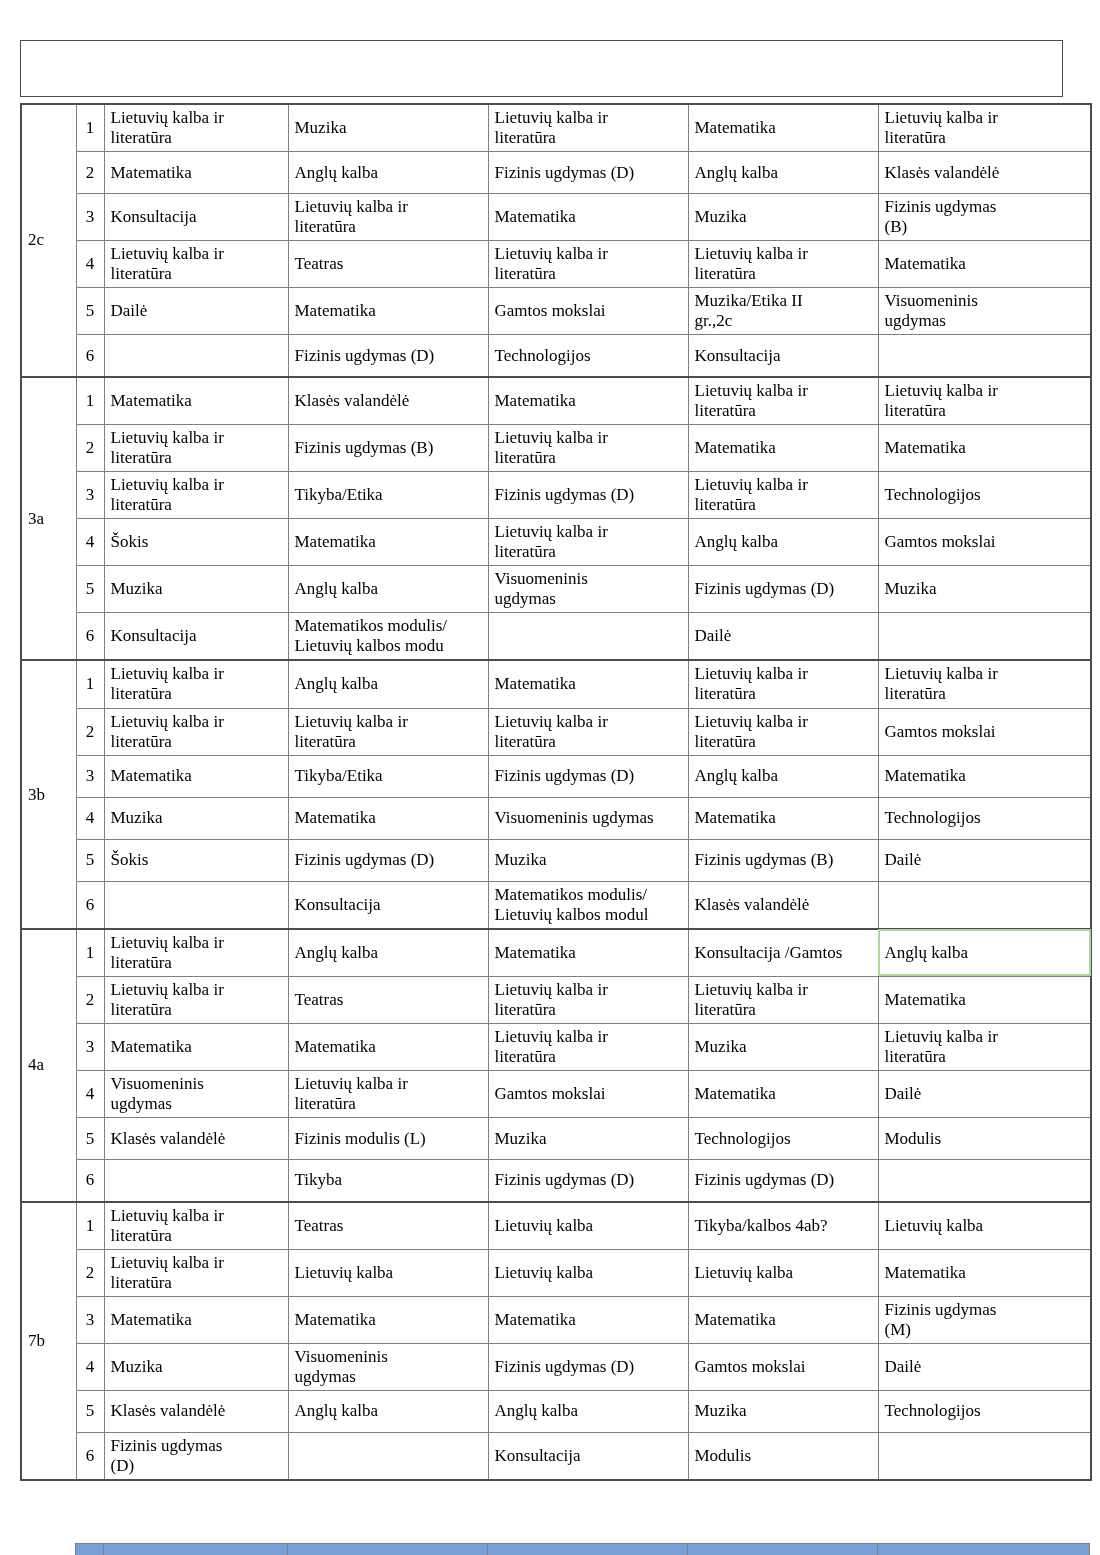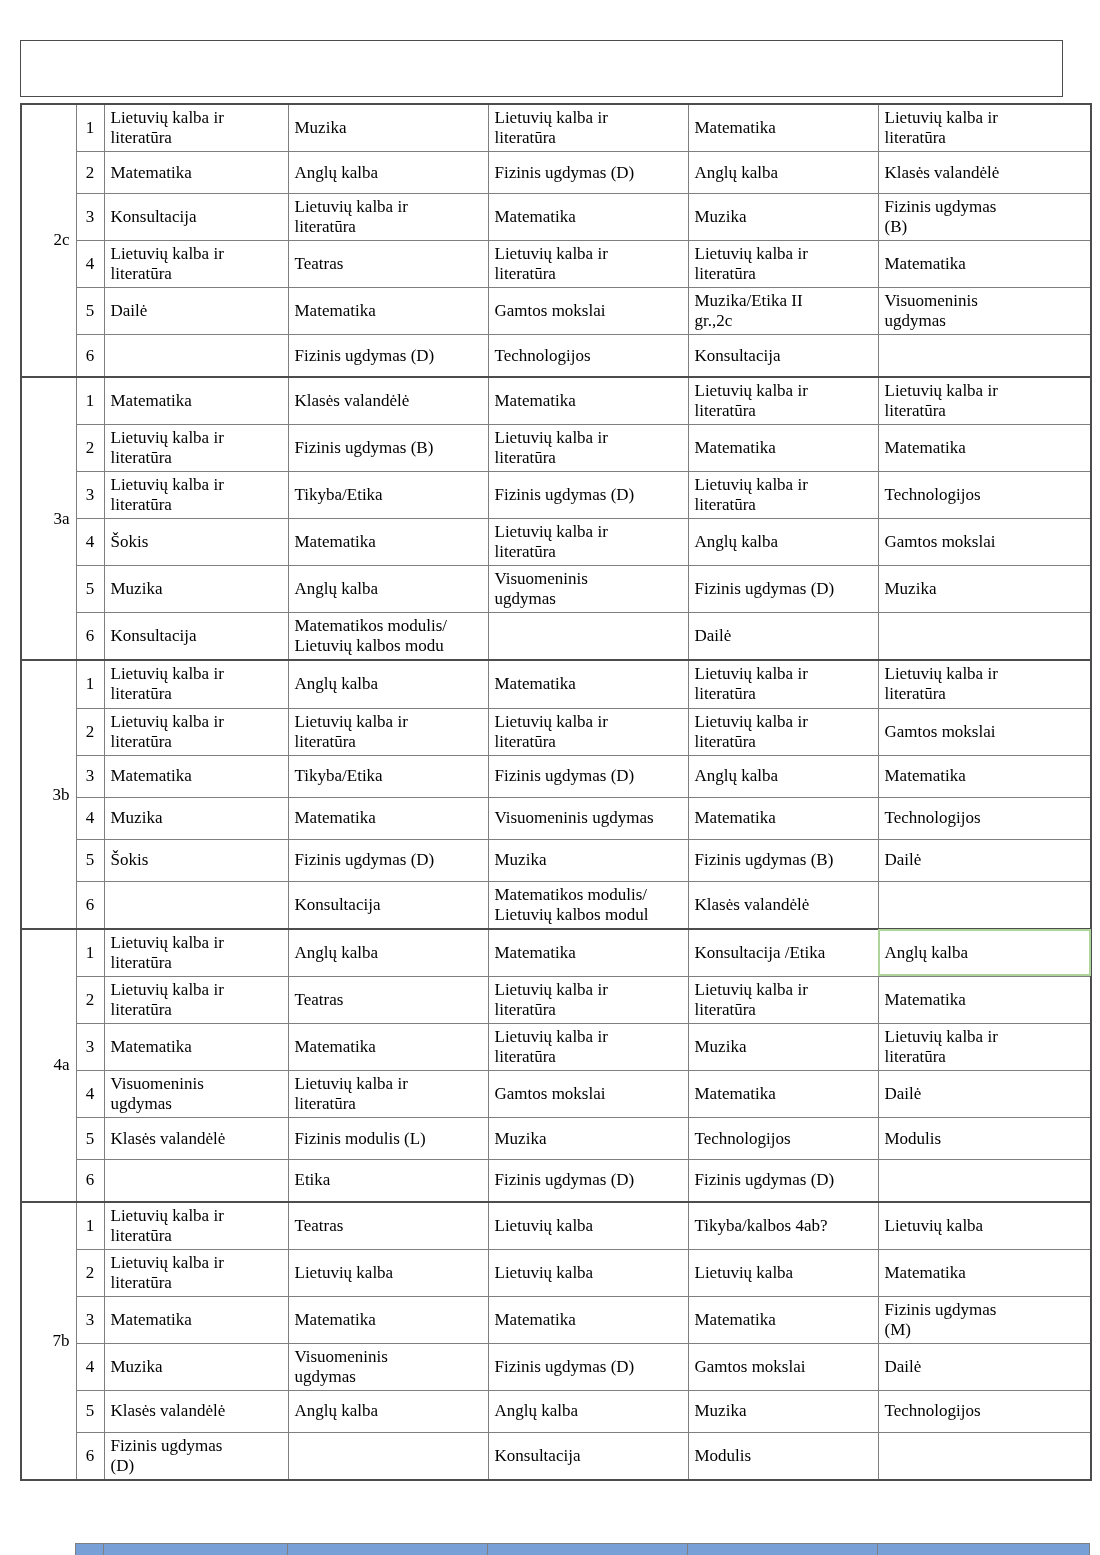--- a/index.html
+++ b/index.html
@@ -24,21 +24,21 @@
     border-collapse:collapse;table-layout:fixed;
     border:2px solid var(--outer);
   }
   table.timetable td{
     border:1px solid var(--grid);
     font-size:17px;line-height:1.18;
     padding:3px 6px;vertical-align:middle;
     white-space:pre-line;overflow:hidden;
     height:42px;
   }
-  td.class-cell{text-align:right;padding:0 2px;}
+  td.class-cell{text-align:left;padding:0 2px;}
   td.period-cell{text-align:center;padding:0 3px;}
   tr.block-start td{border-top:2px solid var(--outer);}
   td.subject-cell.selected{outline:2px solid var(--hl-green);outline-offset:-2px;}
   .partial-row{
     position:absolute;left:75px;top:1543px;width:1015px;height:12px;
     display:flex;
   }
   .partial-row .seg{
     background:var(--partial-blue);
     border-left:1px solid var(--grid);border-top:1px solid var(--grid);
@@ -237,21 +237,21 @@
         <td class="subject-cell">Klasės valandėlė</td>
         <td class="subject-cell"></td>
       </tr>
       <tr class="block-start">
         <td rowspan="6" class="class-cell">4a</td>
         <td class="period-cell">1</td>
         <td class="subject-cell">Lietuvių kalba ir
 literatūra</td>
         <td class="subject-cell">Anglų kalba</td>
         <td class="subject-cell">Matematika</td>
-        <td class="subject-cell">Konsultacija /Etika</td>
+        <td class="subject-cell">Konsultacija /Gamtos</td>
         <td class="subject-cell selected">Anglų kalba</td>
       </tr>
       <tr>
         <td class="period-cell">2</td>
         <td class="subject-cell">Lietuvių kalba ir
 literatūra</td>
         <td class="subject-cell">Teatras</td>
         <td class="subject-cell">Lietuvių kalba ir
 literatūra</td>
         <td class="subject-cell">Lietuvių kalba ir
@@ -282,21 +282,21 @@
         <td class="period-cell">5</td>
         <td class="subject-cell">Klasės valandėlė</td>
         <td class="subject-cell">Fizinis modulis (L)</td>
         <td class="subject-cell">Muzika</td>
         <td class="subject-cell">Technologijos</td>
         <td class="subject-cell">Modulis</td>
       </tr>
       <tr>
         <td class="period-cell">6</td>
         <td class="subject-cell"></td>
-        <td class="subject-cell">Etika</td>
+        <td class="subject-cell">Tikyba</td>
         <td class="subject-cell">Fizinis ugdymas (D)</td>
         <td class="subject-cell">Fizinis ugdymas (D)</td>
         <td class="subject-cell"></td>
       </tr>
       <tr class="block-start">
         <td rowspan="6" class="class-cell">7b</td>
         <td class="period-cell">1</td>
         <td class="subject-cell">Lietuvių kalba ir
 literatūra</td>
         <td class="subject-cell">Teatras</td>

